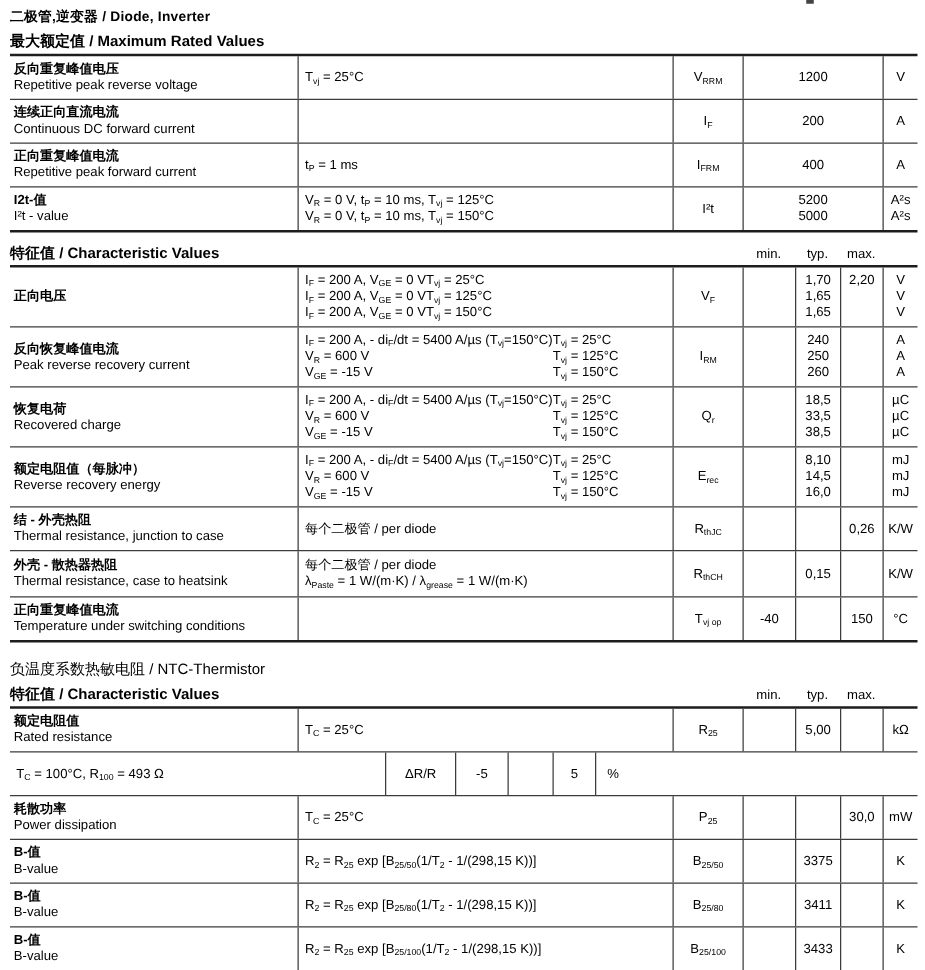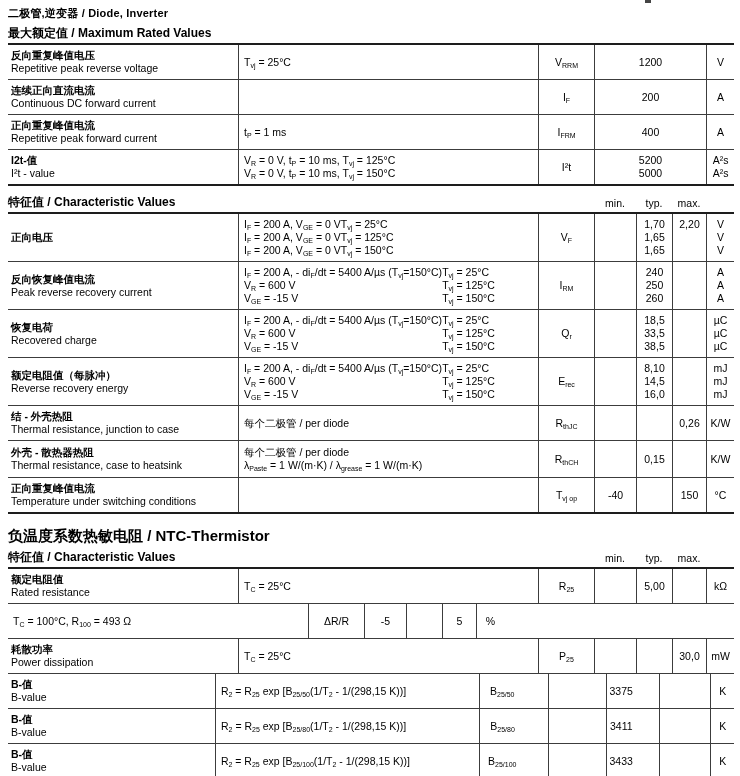--- a/index.html
+++ b/index.html
@@ -33,24 +33,24 @@
   .c-min{width:42px;align-items:center;text-align:center;}
   .c-typ{width:36px;align-items:center;text-align:right;}
   .c-max{width:34px;align-items:center;text-align:center;}
   .c-unit{width:28px;align-items:center;text-align:center;}
   .c-val{width:112px;align-items:center;text-align:center;}
   .top{justify-content:flex-start;}
   .zh{font-weight:bold;}
   sub{font-size:7px;line-height:0;vertical-align:-2px;}
   .gap8{height:8px;}
   .gap14{height:13px;}
-  .ntc-title{font-size:15px;font-weight:bold;margin:0 0 3px 0;}
+  .ntc-title{font-size:12px;font-weight:normal;margin:0 0 3px 0;}
   
   .h34{min-height:34px;} .h46{min-height:46px;} .h32{min-height:32px;}
-  .h36{min-height:36px;} .h33{min-height:33px;gap:23px;}
+  .h36{min-height:36px;} .h33{min-height:33px;}
 </style>
 </head>
 <body>
 
 <div class="page">
   <div class="artifact"></div>
 
   <div class="doc-title">二极管,逆变器 / Diode, Inverter</div>
 
   <div class="sec-head">

